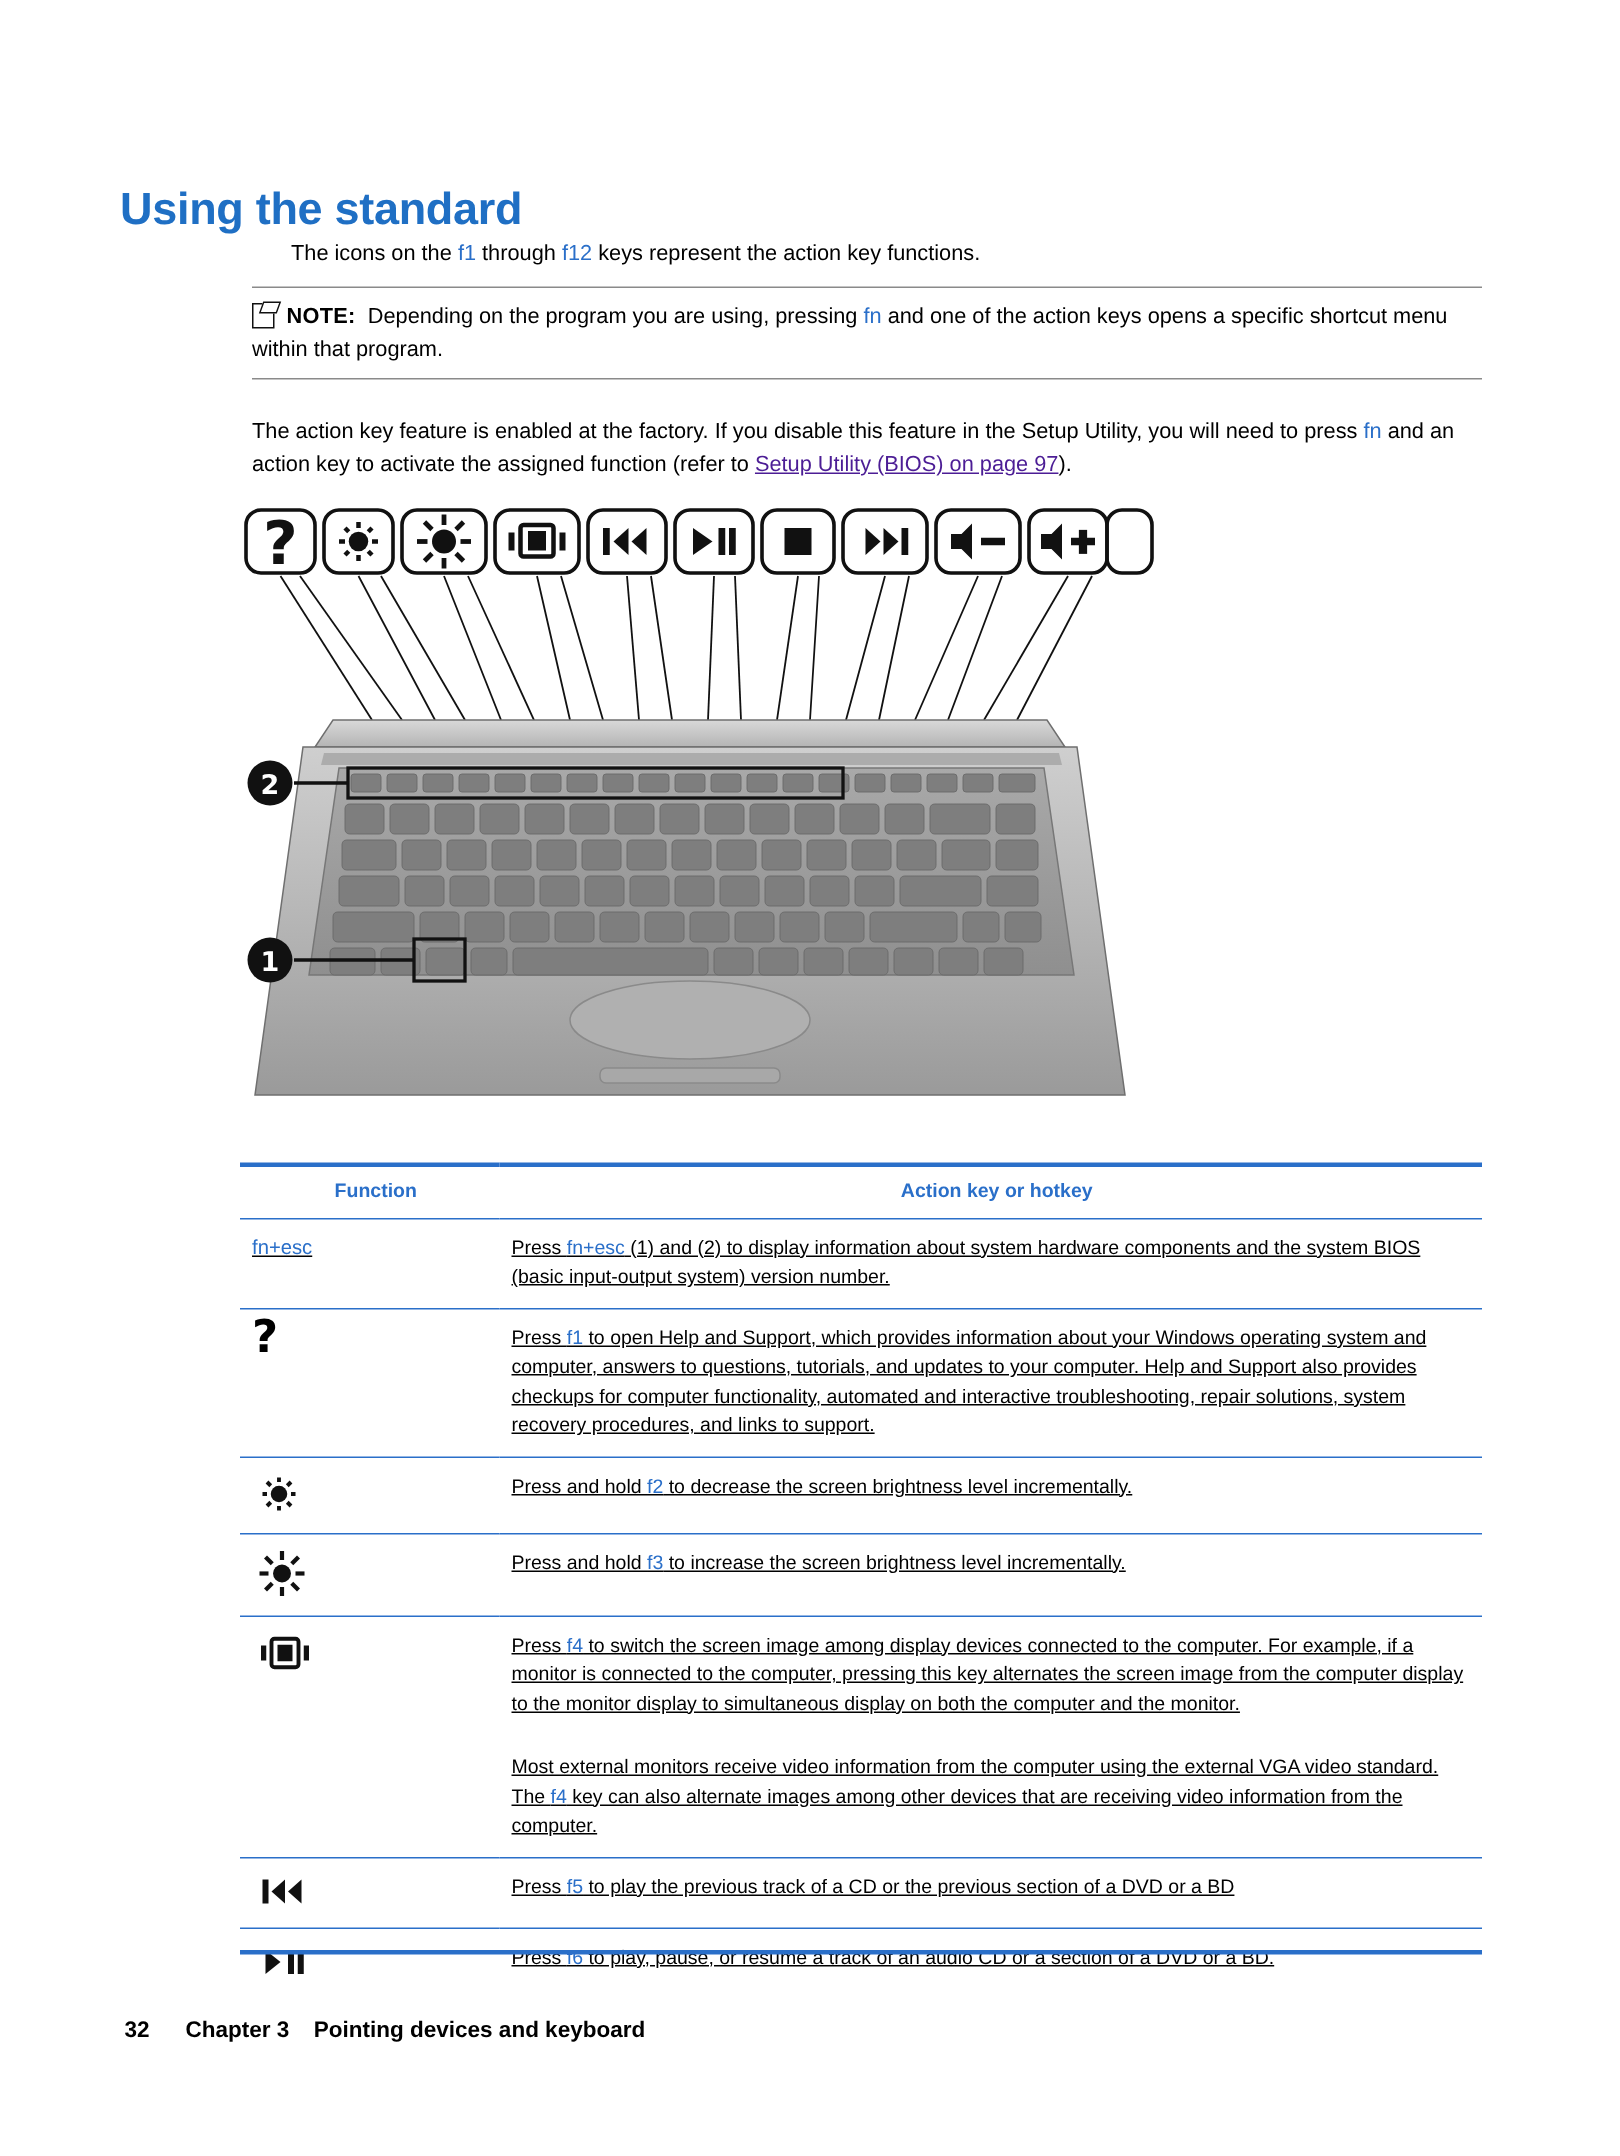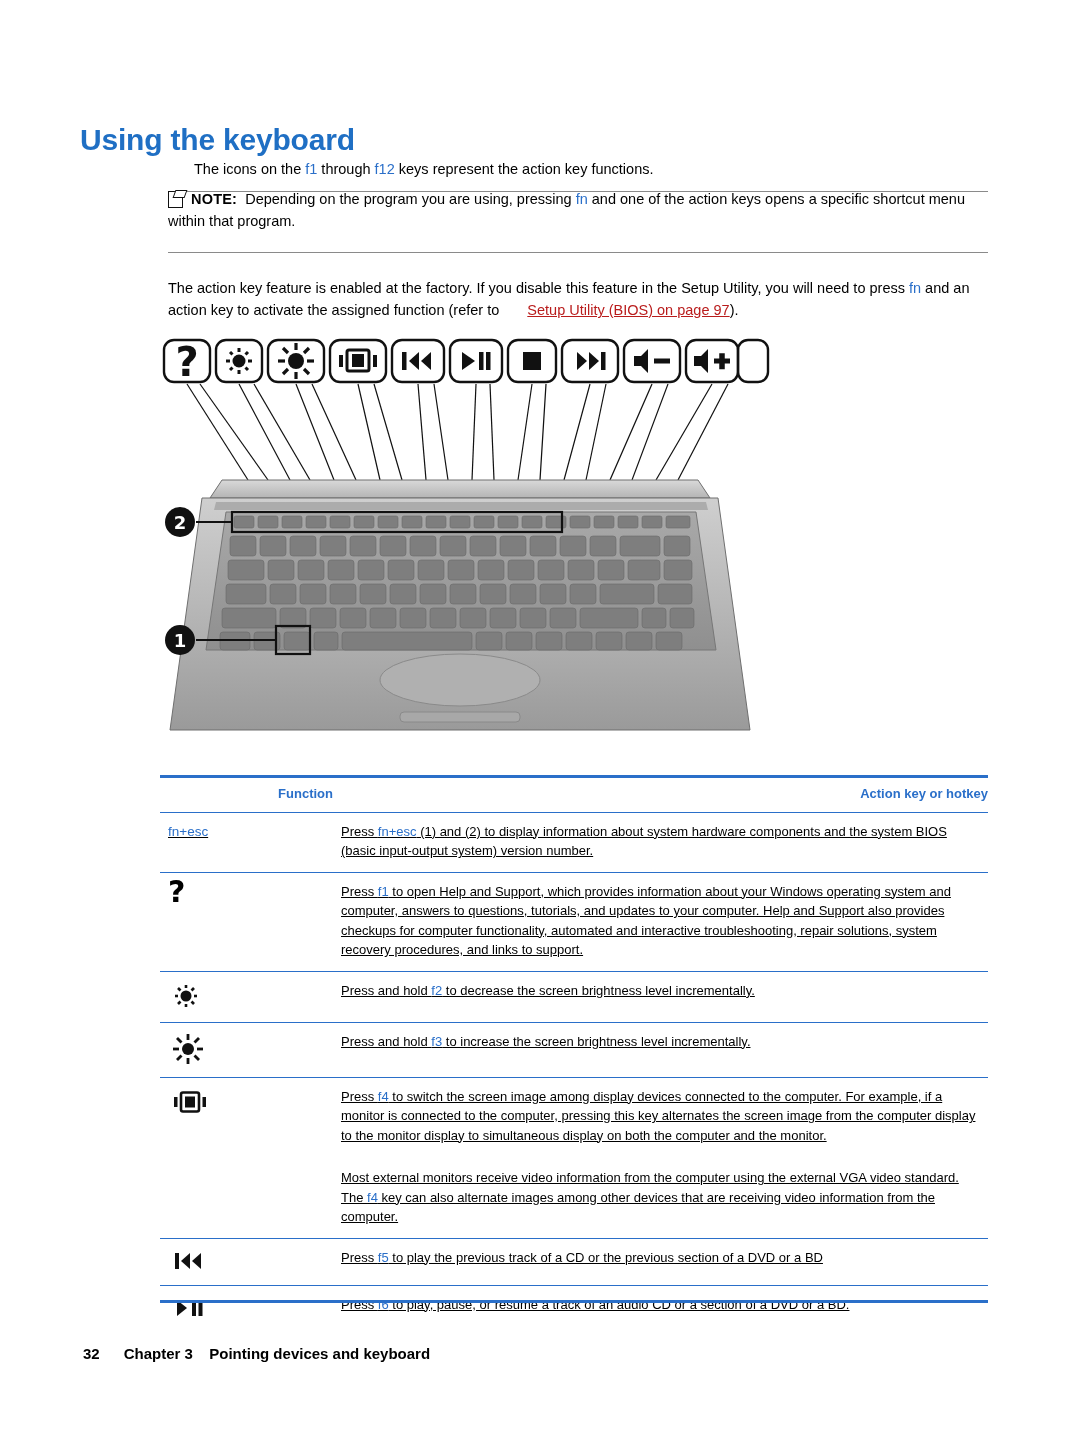--- a/index.html
+++ b/index.html
@@ -33,42 +33,41 @@
   .body-text {
     position: absolute;
     font-size: 14.5px;
     line-height: 22px;
     color: #000;
   }
   .blue {
     color: #2a6fc9;
   }
   .link {
-    color: #b91c1c;
+    color: #4c1d95;
     text-decoration: underline;
-    margin-left: 24px;
   }
   #intro-line {
     left: 168px;
     top: 158px;
     width: 820px;
     margin-left: 26px;
   }
   .note-rule {
     position: absolute;
     left: 168px;
     width: 820px;
     height: 1px;
     background: #8a8a8a;
   }
   #note-rule-top { top: 191px; }
   #note-rule-bottom { top: 252px; }
   #note-block {
     left: 168px;
-    top: 188px;
+    top: 200px;
     width: 820px;
   }
   .note-icon {
     display: inline-block;
     width: 17px;
     height: 15px;
     position: relative;
     vertical-align: -2px;
     margin-right: 6px;
   }
@@ -108,21 +107,21 @@
   .tbl {
     position: absolute;
     left: 160px;
     top: 775px;
     width: 828px;
     border-collapse: collapse;
     font-size: 13px;
     line-height: 19.5px;
   }
   .tbl th {
-    text-align: right;
+    text-align: center;
     font-size: 13px;
     font-weight: bold;
     color: #2a6fc9;
     padding: 6px 0 8px 8px;
     vertical-align: top;
   }
   .tbl td {
     padding: 9px 10px 11px 8px;
     vertical-align: top;
     border-top: 1px solid #2a6fc9;
@@ -172,21 +171,21 @@
     font-weight: bold;
     font-family: "DejaVu Sans", sans-serif;
   }
   svg.tblicon { display:block; }
 </style>
 </head>
 <body>
 
 <div class="page">
 
-  <h1 class="title">Using the keyboard</h1>
+  <h1 class="title">Using the standard</h1>
 
   <div class="body-text" id="intro-line">
     <span>The icons on the </span><span class="blue">f1</span><span> through </span><span class="blue">f12</span><span> keys represent the action key functions.</span>
   </div>
 
   <div class="note-rule" id="note-rule-top"></div>
   <div class="body-text" id="note-block">
     <span class="note-icon">
       <span class="sheet"></span><span class="fold"></span>
     </span><span class="note-label">NOTE:</span>&nbsp;&nbsp;<span>Depending on the program you are using, pressing </span><span class="blue">fn</span><span> and one of the action keys opens a specific shortcut menu within that program.</span>

